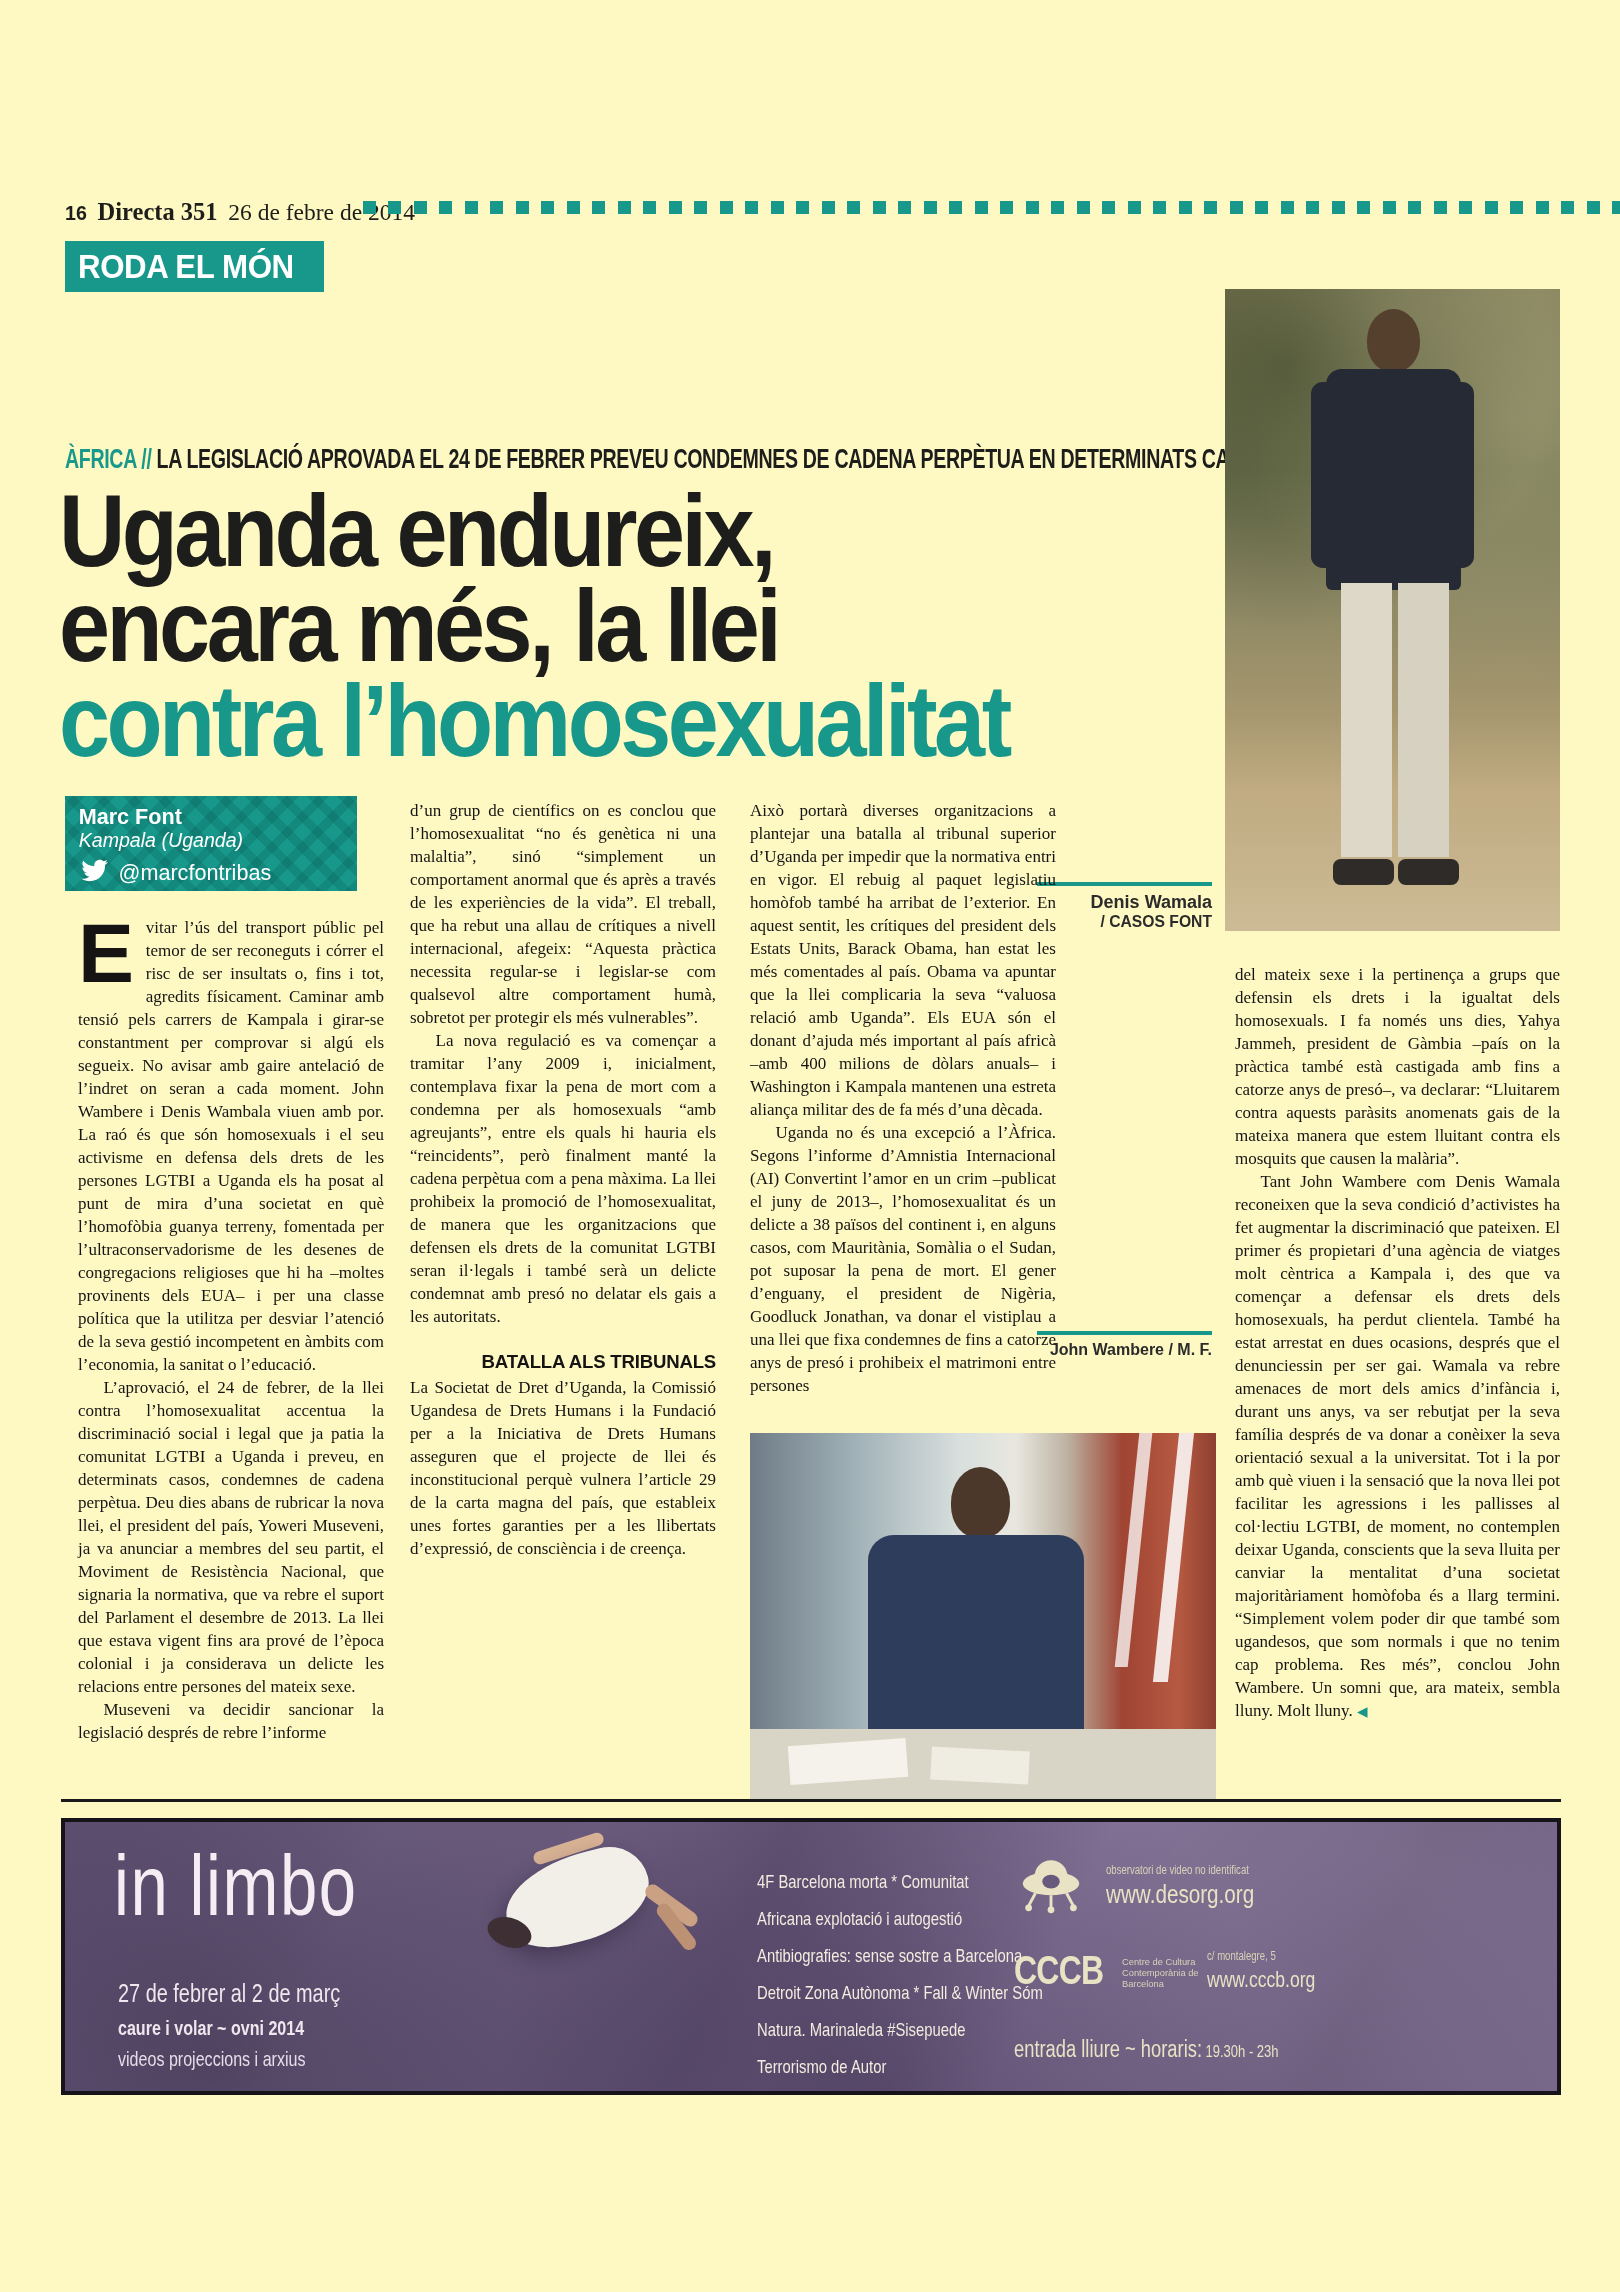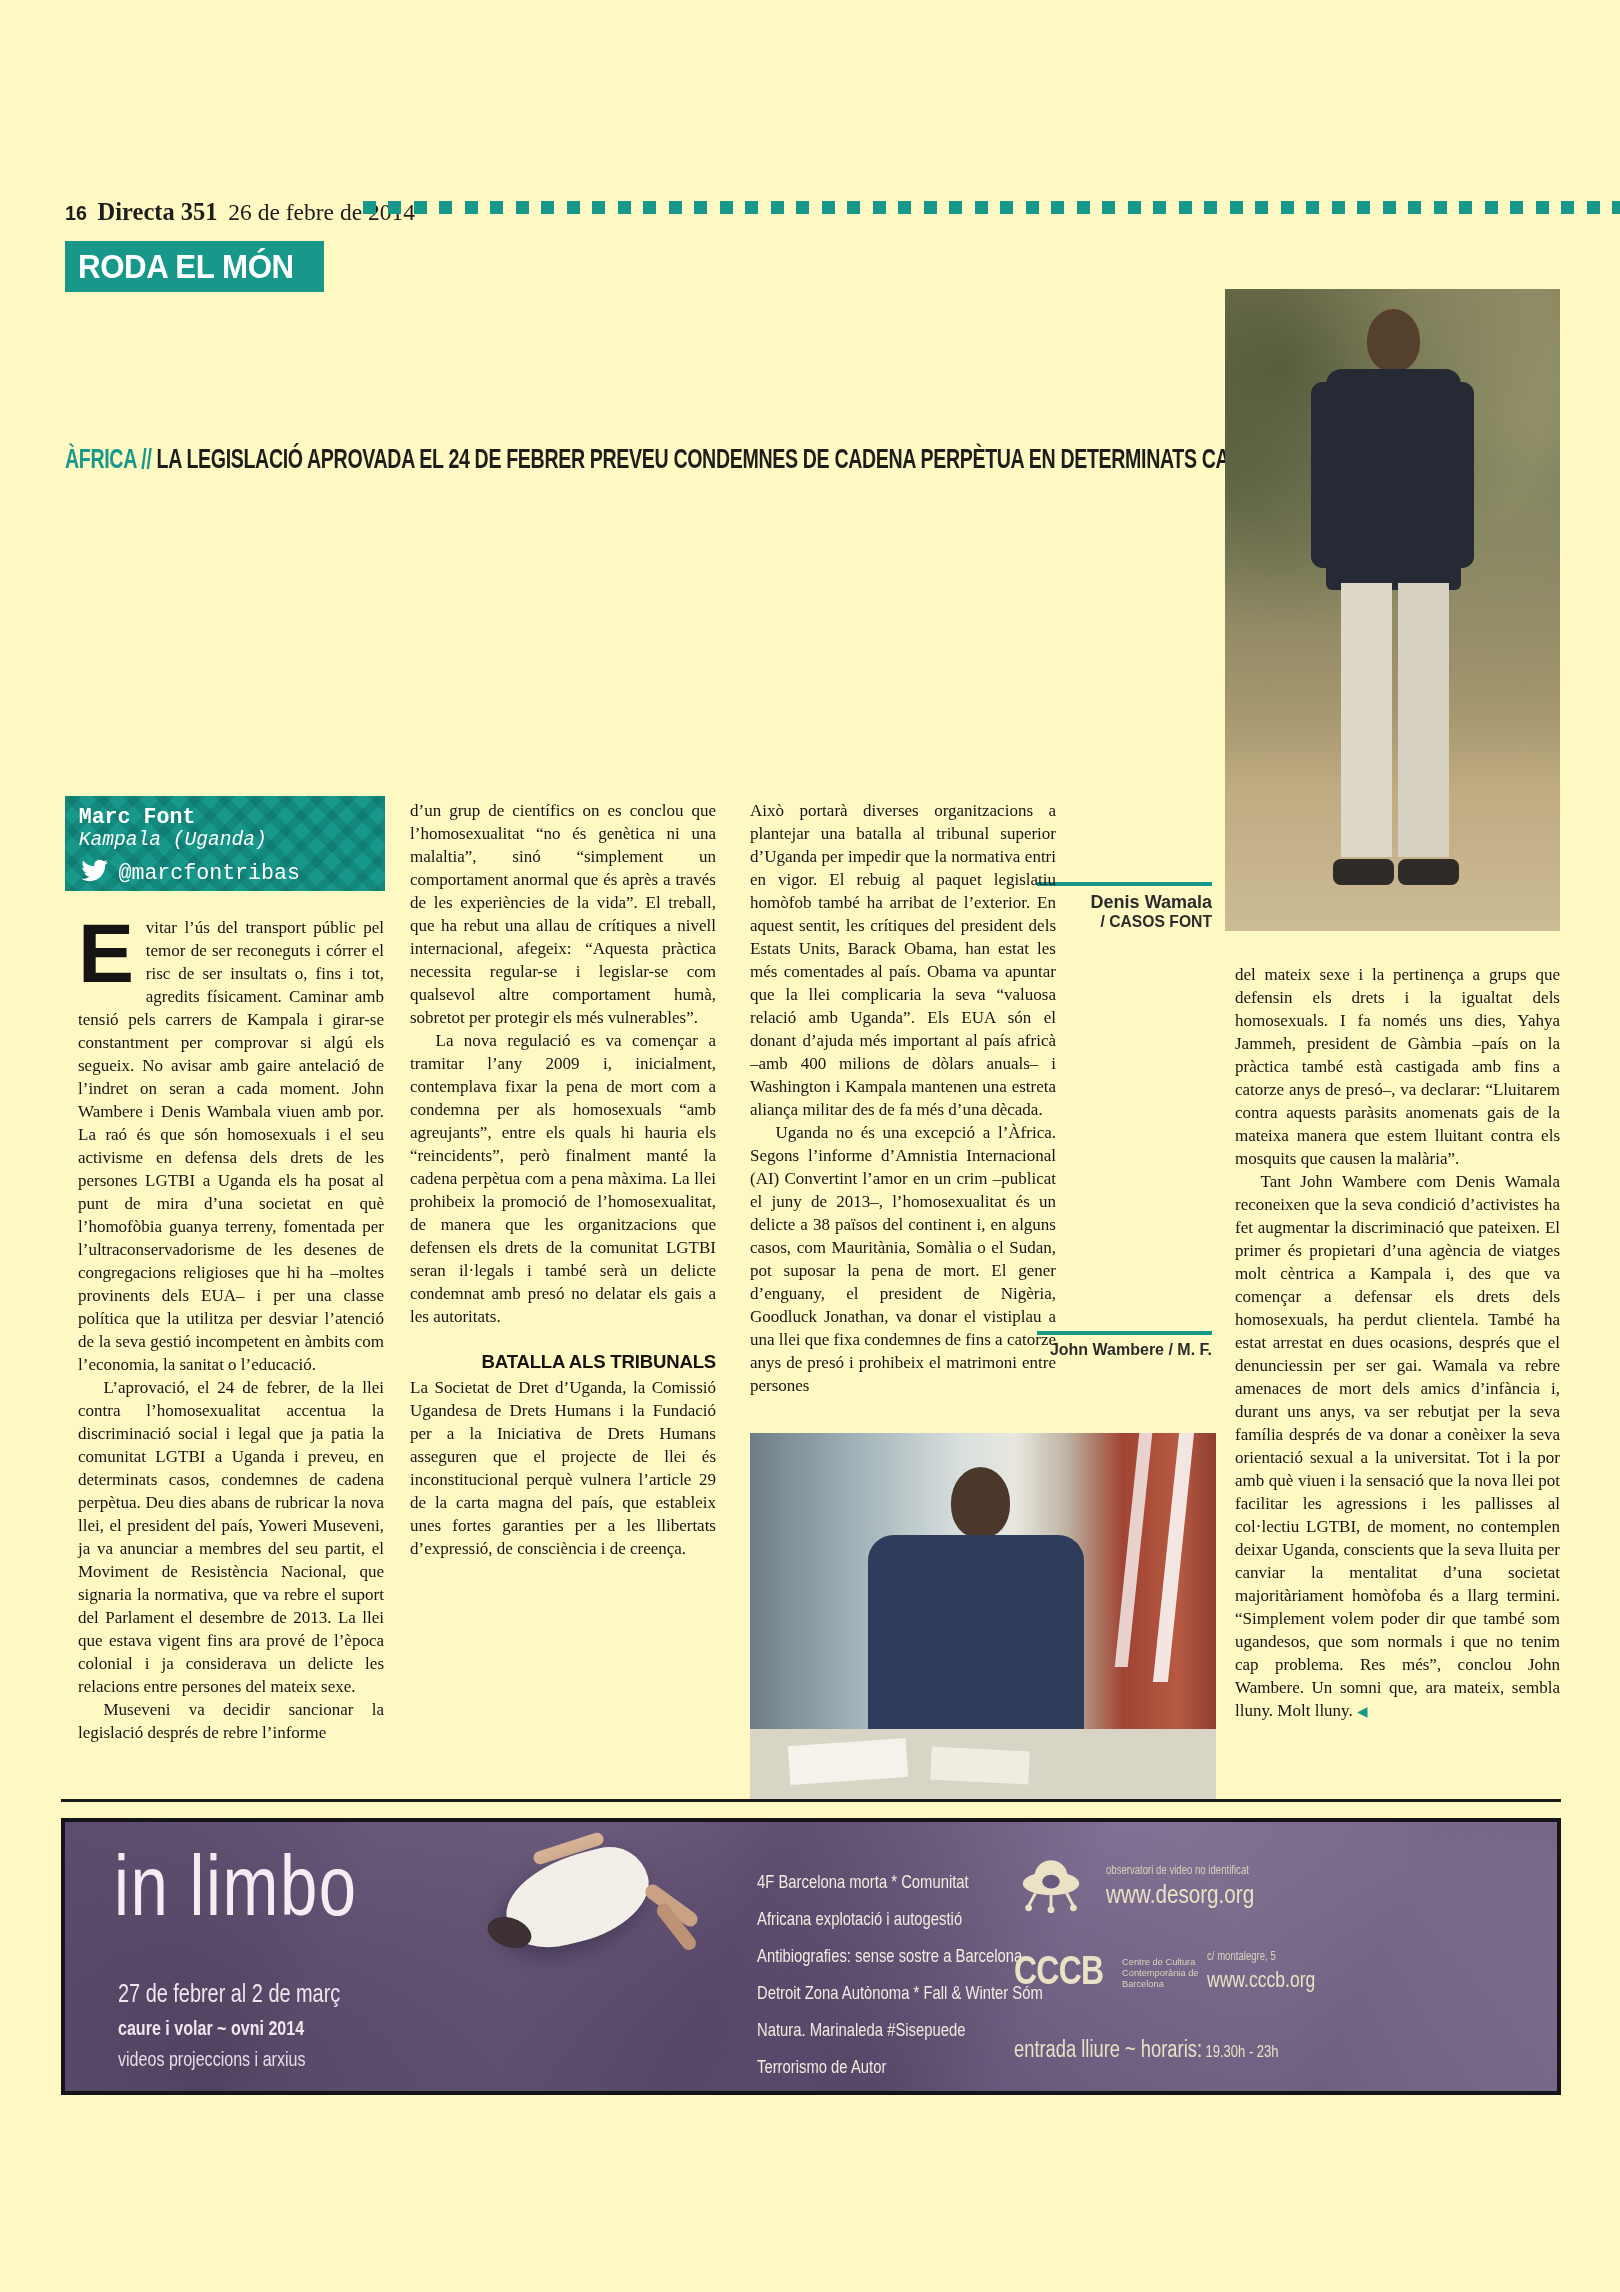--- a/index.html
+++ b/index.html
@@ -22,25 +22,25 @@
   
   .kicker { position:absolute; left:65px; top:443px; font-family:"Liberation Sans",sans-serif;
     font-weight:bold; font-size:28px; white-space:nowrap; transform:scaleX(.7); transform-origin:0 0; letter-spacing:-0.5px; }
   .kicker .rg { color:#17988b; } .kicker .kt { color:#1d1d1b; }
   .headline { position:absolute; left:59px; top:484px; }
   .headline div { font-family:"Liberation Sans",sans-serif; font-weight:bold; font-size:102px;
     line-height:95px; letter-spacing:-3.9px; color:#1d1d1b; white-space:nowrap;
     transform:scaleX(.9); transform-origin:0 0; }
   .headline .hl-teal { color:#17988b; }
   
-  .byline-box { position:absolute; left:65px; top:796px; width:320px; height:95px; box-sizing:border-box;
+  .byline-box { position:absolute; left:65px; top:796px; width:292px; height:95px; box-sizing:border-box;
     background-color:#17988b;
     background-image:repeating-linear-gradient(45deg, rgba(0,60,55,.16) 0 8.8px, transparent 8.8px 21.6px),
                      repeating-linear-gradient(-45deg, rgba(0,60,55,.16) 0 8.8px, transparent 8.8px 21.6px);
-    color:#fff; font-family:Liberation Mono, monospace; padding:8.8px 13.7px; }
+    color:#fff; font-family:Liberation Sans, sans-serif; padding:8.8px 13.7px; }
   .by-author { font-weight:bold; font-size:21.6px; line-height:24.5px; }
   .by-loc { font-style:italic; font-size:19.6px; line-height:22.5px; }
   .by-tw { display:flex; align-items:center; gap:8.8px; margin-top:4.9px; font-size:21.6px; }
   
   .col { position:absolute; font-size:17px; line-height:23px; text-align:justify; color:#161413; }
   .col p { margin:0; }
   .col p.ind { text-indent:25.5px; }
   .dropcap { float:left; font-family:"Liberation Sans",sans-serif; font-weight:bold;
     font-size:84px; line-height:65px; margin:4.9px 11.8px 0 0; color:#161413; }
   .pull-quote { color:#17988b; font-family:"Liberation Serif",serif; font-weight:bold;
@@ -128,20 +128,25 @@
   <div class="header-dots"></div>
   <div class="section-box">
     <span>RODA EL MÓN</span>
   </div>
 
   <div class="kicker">
     <span class="rg">ÀFRICA //</span>
     <span class="kt">LA LEGISLACIÓ APROVADA EL 24 DE FEBRER PREVEU CONDEMNES DE CADENA PERPÈTUA EN DETERMINATS CASOS</span>
   </div>
 
+  <div class="headline">
+    <div>Uganda endureix,</div>
+    <div>encara més, la llei</div>
+    <div class="hl-teal">contra l’homosexualitat</div>
+  </div>
 
   <div class="byline-box">
     <div class="by-author">Marc Font</div>
     <div class="by-loc">Kampala (Uganda)</div>
     <div class="by-tw">
       <span>
         <svg width="31" height="26.5" viewBox="0 0 24 24">
             <path fill="#ffffff" d="M24 4.6c-.9.4-1.8.7-2.8.8 1-.6 1.8-1.6 2.2-2.7-1 .6-2 1-3.1 1.2C19.4 3 18.1 2.4 16.7 2.4c-2.7 0-4.9 2.2-4.9 4.9 0 .4 0 .8.1 1.1-4.1-.2-7.7-2.2-10.1-5.1-.4.7-.7 1.6-.7 2.5 0 1.7.9 3.2 2.2 4.1-.8 0-1.6-.2-2.2-.6v.1c0 2.4 1.7 4.4 3.9 4.8-.4.1-.8.2-1.3.2-.3 0-.6 0-.9-.1.6 2 2.4 3.4 4.6 3.4-1.7 1.3-3.8 2.1-6.1 2.1-.4 0-.8 0-1.2-.1 2.2 1.4 4.8 2.2 7.5 2.2 9.1 0 14-7.5 14-14v-.6c1-.7 1.8-1.6 2.4-2.6z"></path>
           </svg>
       </span>

